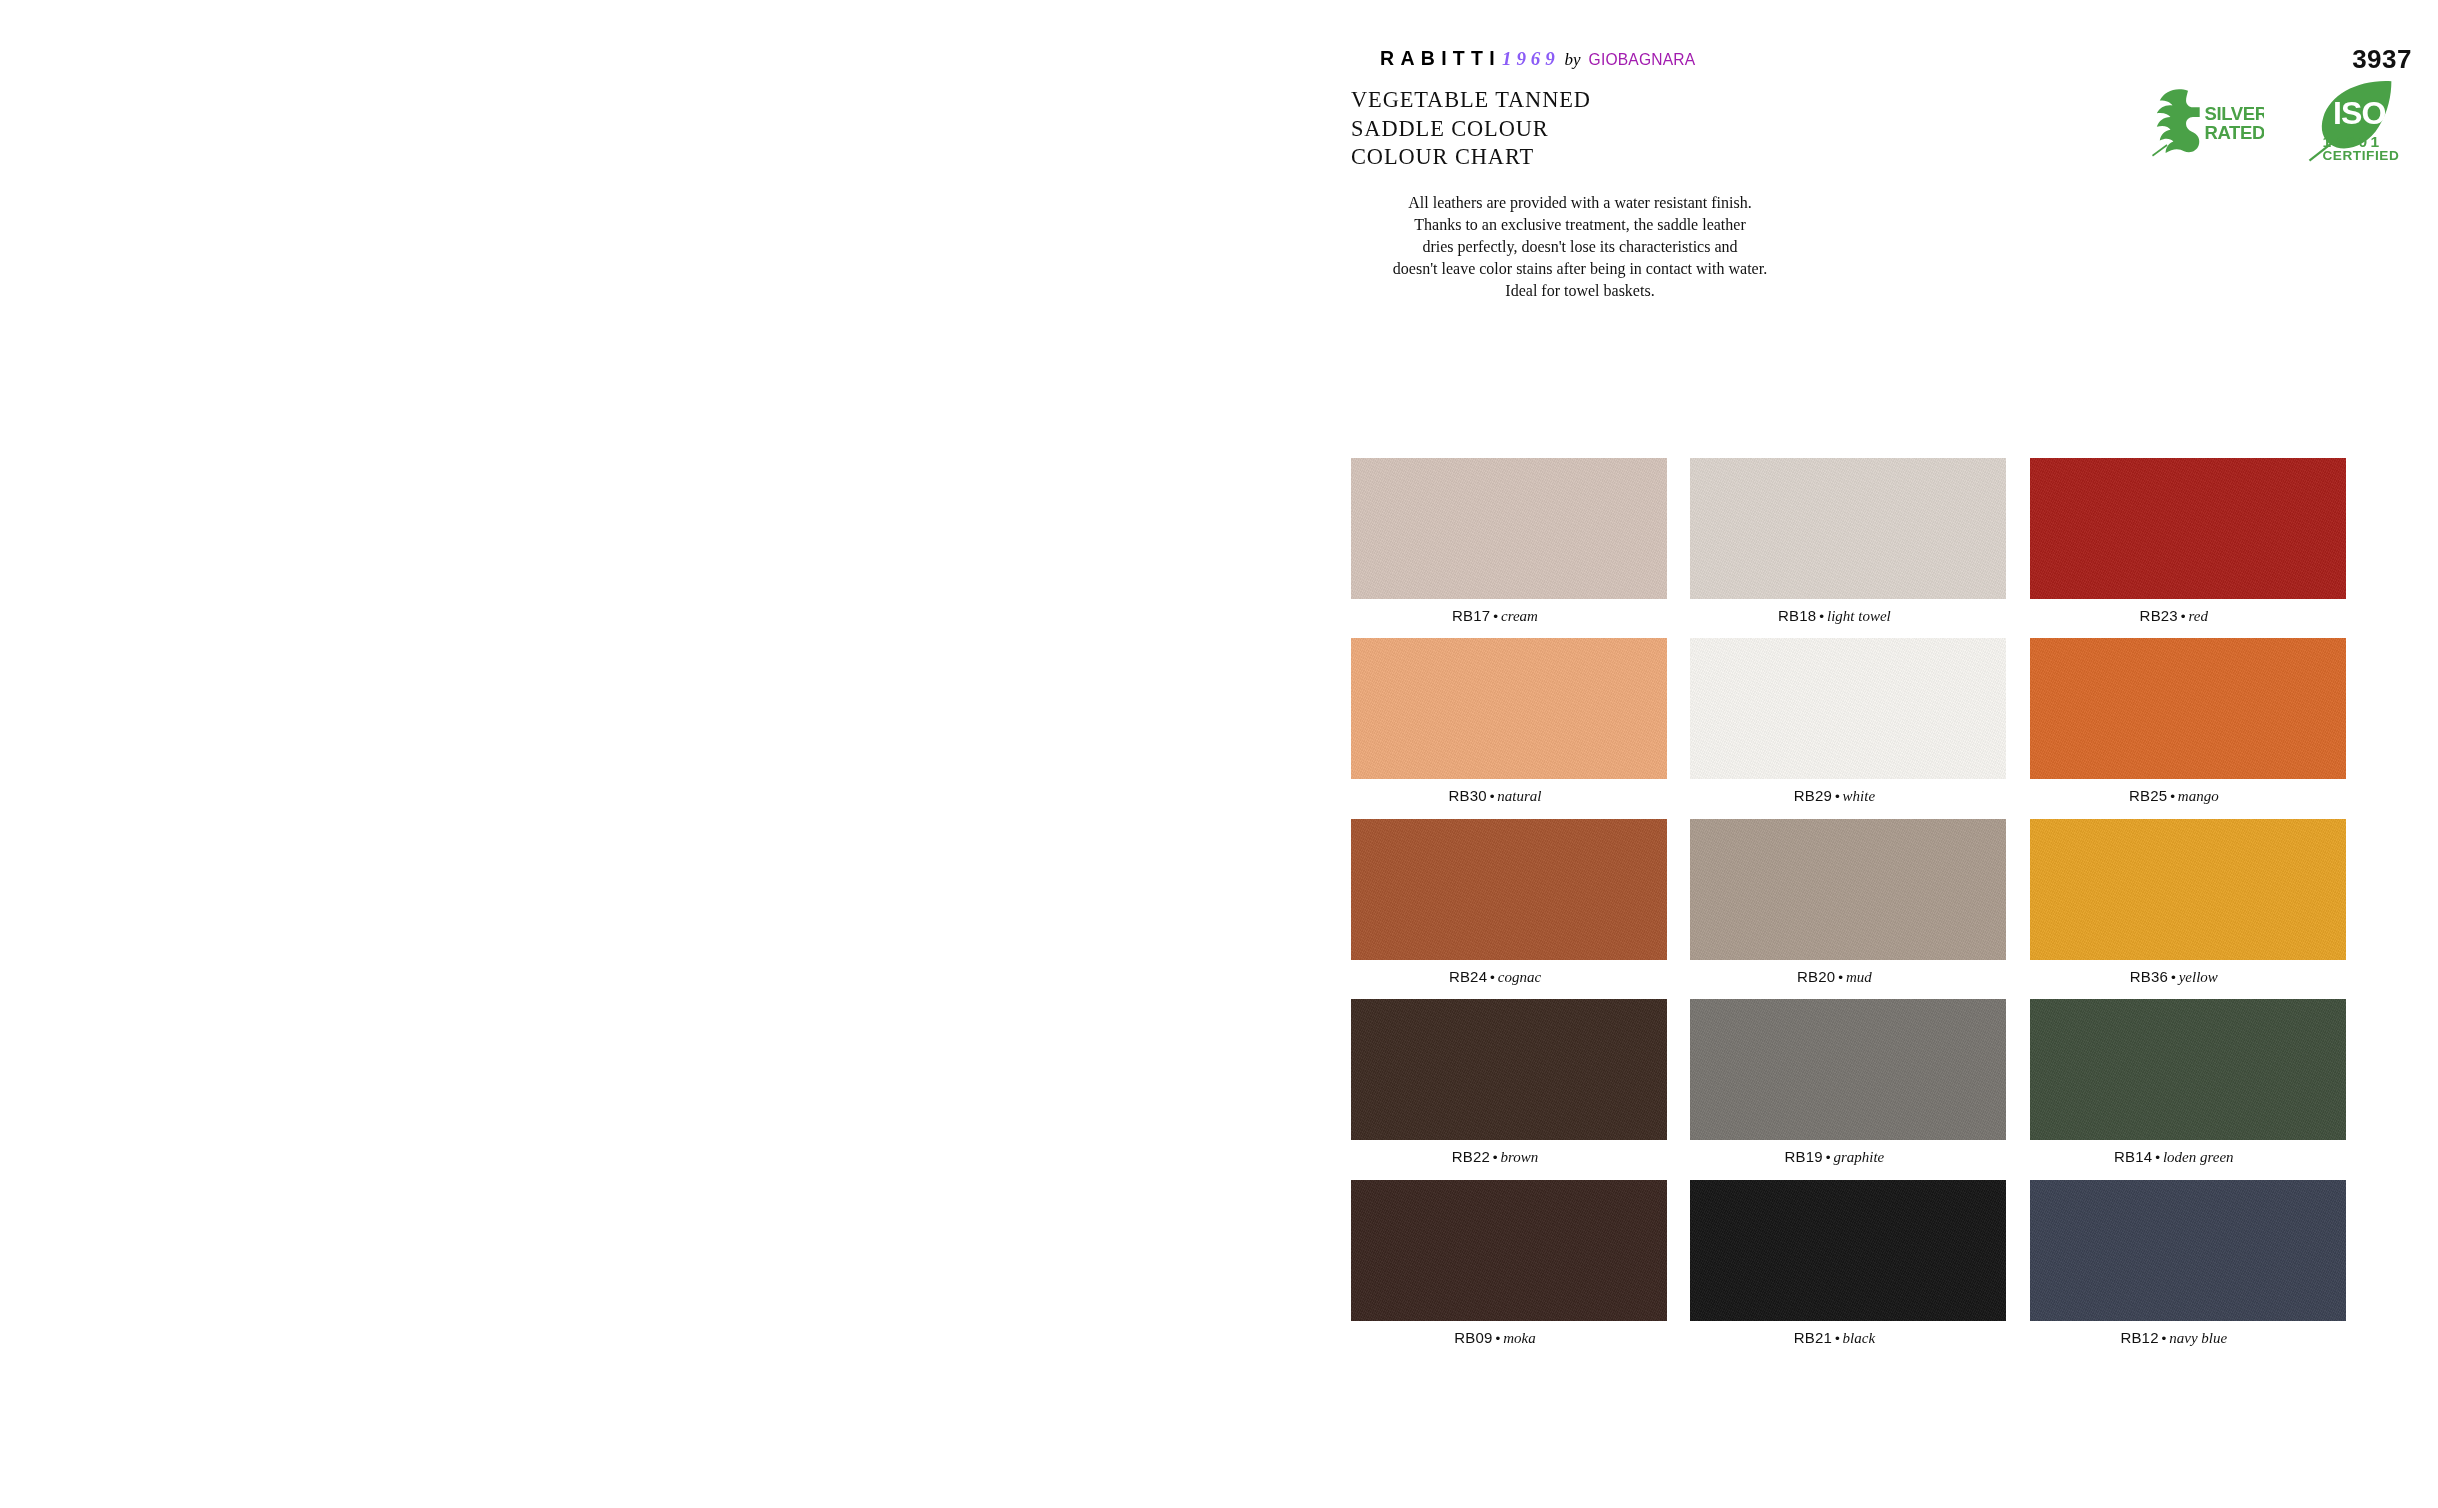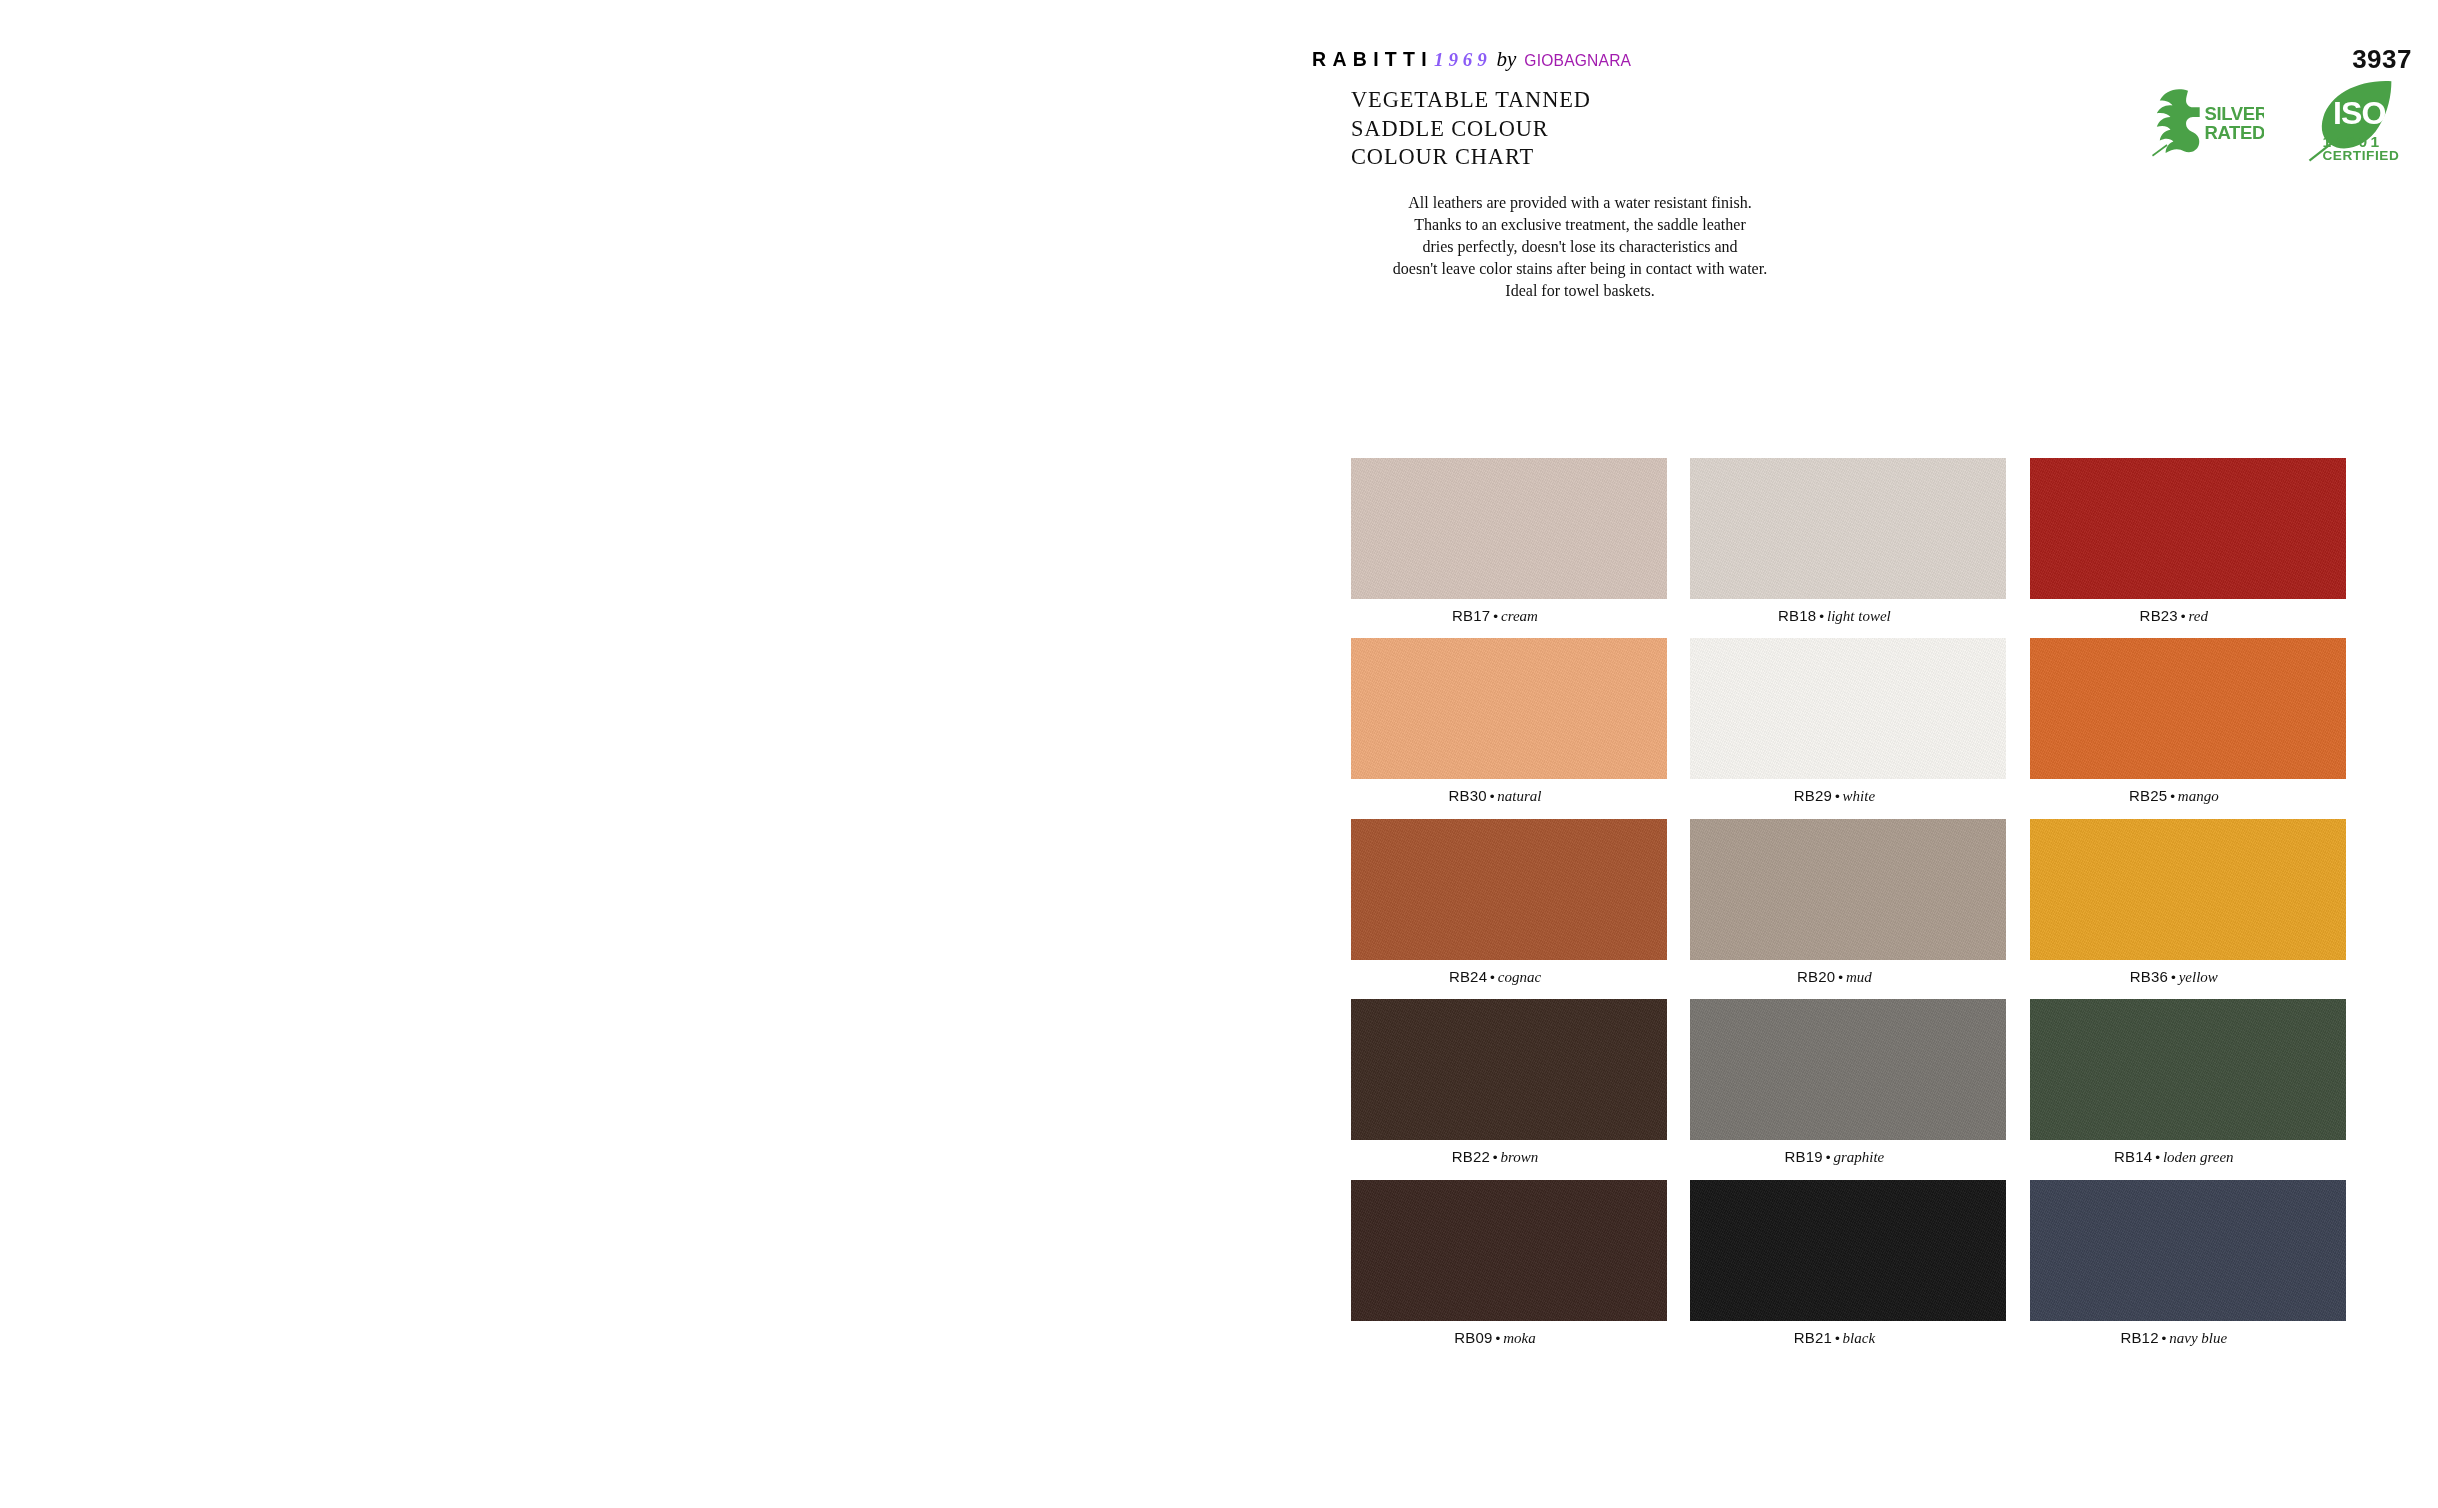--- a/index.html
+++ b/index.html
@@ -12,21 +12,21 @@
     height: 1509px;
     position: relative;
     font-family: "Liberation Sans", sans-serif;
     color: #111111;
     overflow: hidden;
   }
 
   
   .brand {
     position: absolute;
-    left: 1312px;
+    left: 1380px;
     top: 47px;
     display: flex;
     align-items: baseline;
     white-space: nowrap;
   }
   .brand-name {
     font-family: "Liberation Sans", sans-serif;
     font-weight: bold;
     font-size: 19.5px;
     letter-spacing: 6.3px;
@@ -37,21 +37,21 @@
     font-style: italic;
     font-size: 19px;
     font-weight: bold;
     letter-spacing: 4.9px;
     margin-left: 1px;
     color: #8b5cf6;
   }
   .brand-by {
     font-family: "Liberation Serif", serif;
     font-style: italic;
-    font-size: 21px;
+    font-size: 17px;
     margin-left: 4.9px;
     color: #000;
   }
   .brand-maker {
     font-family: "Liberation Sans", sans-serif;
     font-size: 15.6px;
     letter-spacing: 0.2px;
     margin-left: 8px;
     color: #a21caf;
   }

